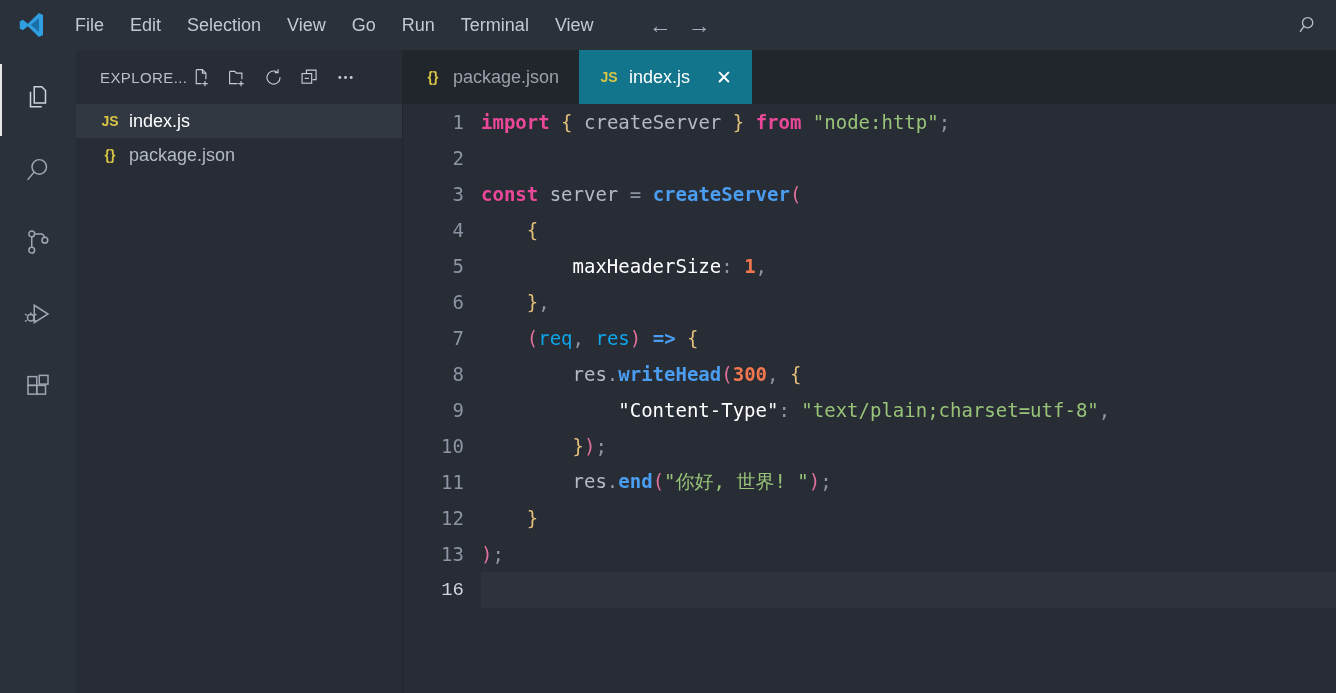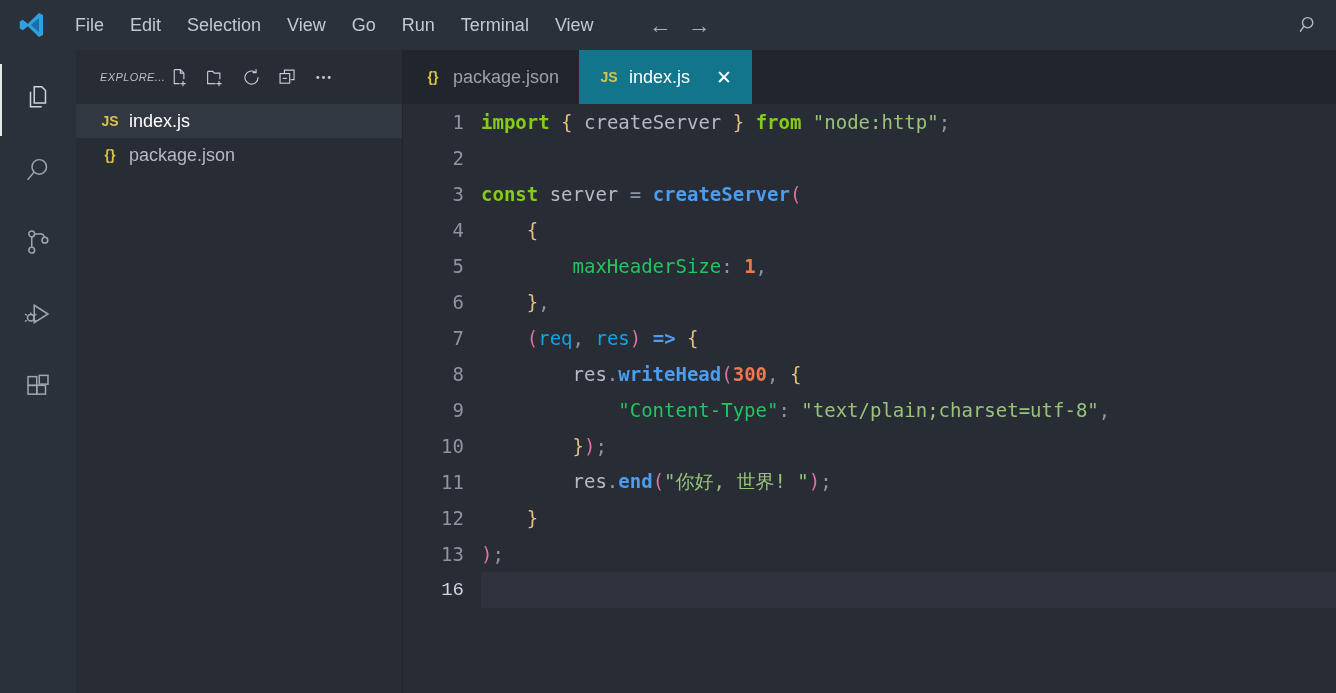--- a/index.html
+++ b/index.html
@@ -60,22 +60,22 @@
     background: #272c35;
     display: flex; flex-direction: column;
     border-right: 1px solid #21252c;
   }
   .sidebar-header {
     height: 54px; min-height: 54px;
     display: flex; align-items: center;
     padding: 0 12px 0 24px;
   }
   .sidebar-title {
-    color: #b9bfc9; font-size: 11px; letter-spacing: .4px;
-    flex: 0 0 auto; white-space: nowrap; font-style: italic;
+    color: #b9bfc9; font-size: 15px; letter-spacing: .4px;
+    flex: 0 0 auto; white-space: nowrap;
   }
   .sidebar-actions { display: flex; align-items: center; gap: 8px; }
   .sb-act { width: 28px; height: 28px; display: flex; align-items: center; justify-content: center; border-radius: 4px; cursor: default; }
 
   .file-list { padding-top: 0; }
   .file-row {
     height: 34px; display: flex; align-items: center;
     padding-left: 24px; gap: 9px; cursor: default;
   }
   .file-row.selected { background: #323842; }
@@ -106,26 +106,26 @@
   .code-line.active-line .ln { color: #cfd6e2; font-family: Liberation Mono, monospace; }
   .ln {
     width: 78px; min-width: 78px; text-align: right; padding-right: 17px;
     color: #8d95a3; font-family: "DejaVu Sans Mono", monospace; font-size: 19px;
     user-select: none;
   }
   .code-text { flex: 1; white-space: pre; padding-left: 0; color: #b4bac4; }
   .code-line.active-line .code-text { background: #2e323d; height: 36px; display: flex; align-items: center; }
 
   
-  .t-kw   { color: #84cc16; font-weight: bold; margin-top: 24px; }
+  .t-kw   { color: #ec4899; font-weight: bold; margin-top: 24px; }
   .t-var  { color: #b4bac4; }
   .t-fn   { color: #4a9df0; font-weight: bold; }
   .t-str  { color: #98c379; }
   .t-num  { color: #f2774e; font-weight: bold; }
-  .t-prop { color: #22c55e; }
+  .t-prop { color: #ffffff; }
   .t-brc  { color: #e5c07b; }
   .t-par  { color: #e0719d; }
   .t-param{ color: #0ea5e9; }
   .t-arrow{ color: #4a9df0; font-weight: bold; }
   .t-punc { color: #8d95a3; }
 </style>
 </head>
 <body>
 
 <div id="app">

